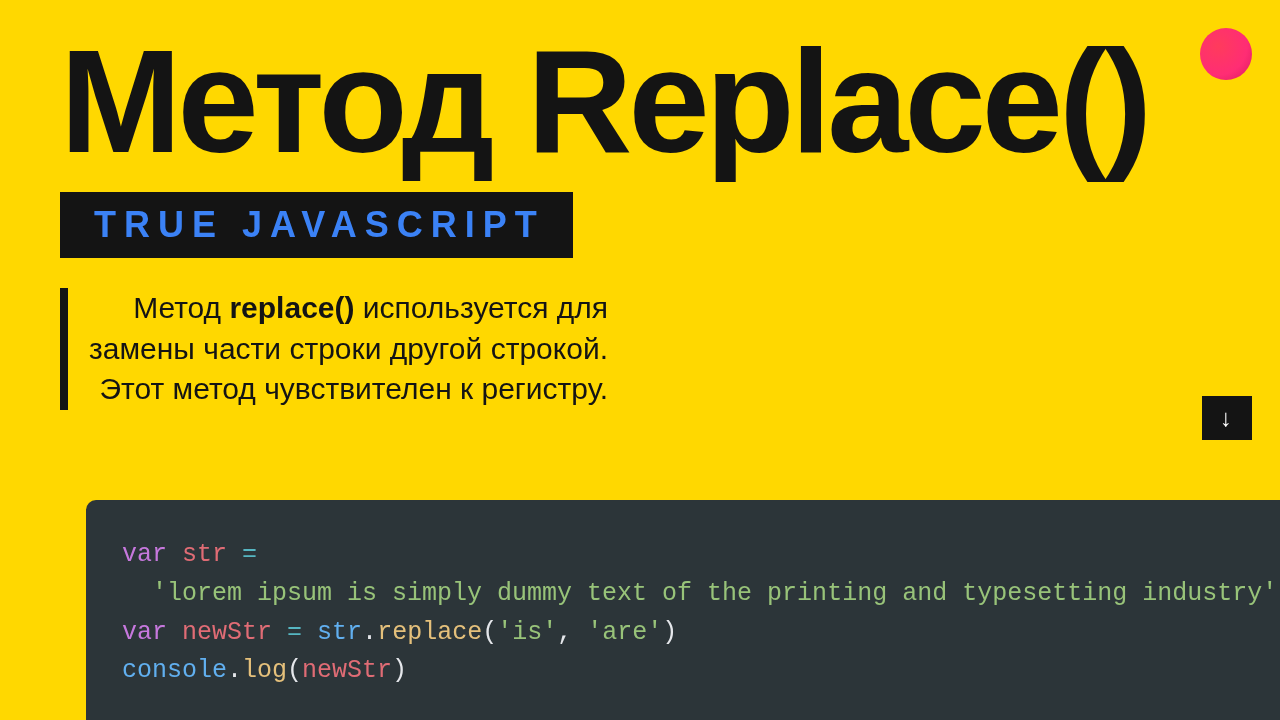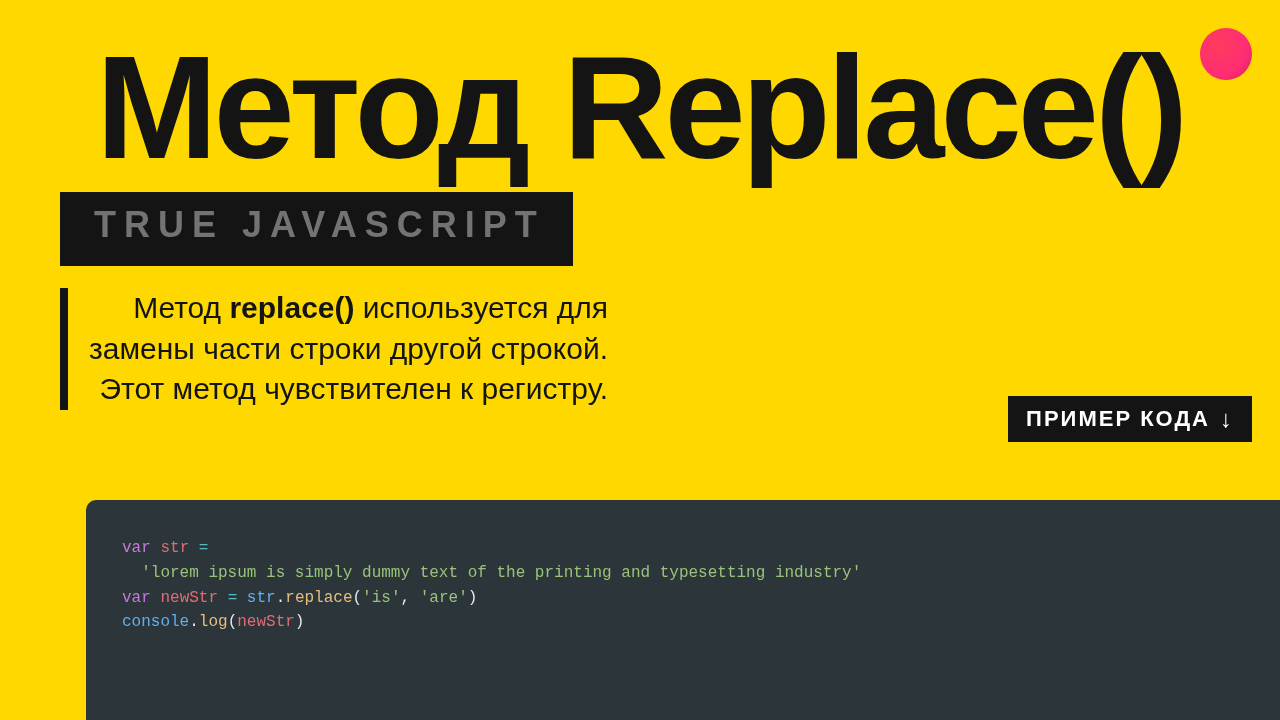--- a/index.html
+++ b/index.html
@@ -14,38 +14,37 @@
     top: 28px;
     right: 28px;
     width: 52px;
     height: 52px;
     border-radius: 50%;
     background: radial-gradient(circle at 35% 35%, #ff3b5c 0%, #ff2d74 60%, #d91a60 100%);
   }
   .title {
     position: absolute;
     left: 60px;
-    top: 24px;
+    top: 18px;
     font-size: 146px;
     font-weight: 900;
     letter-spacing: -4px;
     color: #141414;
     white-space: nowrap;
-    margin-left: 36px;
   }
   .badge {
     position: absolute;
     left: 60px;
     top: 192px;
     background: #141414;
-    color: #737373;
+    color: #3b82f6;
     font-size: 36px;
     font-weight: 800;
     letter-spacing: 8px;
-    padding: 12px 28px 20px 34px;
+    padding: 12px 28px 12px 34px;
     text-transform: uppercase;
     text-align: center;
   }
   .desc-wrap {
     position: absolute;
     left: 60px;
     top: 288px;
     display: flex;
     gap: 20px;
   }
@@ -84,21 +83,21 @@
   .code-block {
     position: absolute;
     left: 86px;
     right: 0;
     bottom: 0;
     height: 220px;
     background: #2c3539;
     border-top-left-radius: 10px;
     padding: 36px 28px 28px 36px;
     font-family: "SFMono-Regular", Consolas, "Liberation Mono", Menlo, Courier, monospace;
-    font-size: 16px;
+    font-size: 25px;
     line-height: 1.55;
     color: #d1d5db;
     white-space: pre;
     overflow: hidden;
   }
   .tok-kw { color: #c678dd; }
   .tok-var { color: #e5e7eb; }
   .tok-op { color: #56b6c2; }
   .tok-str { color: #98c379; }
   .tok-fn { color: #e5c07b; }
@@ -115,20 +114,19 @@
 <div class="badge">TRUE JAVASCRIPT</div>
 
 <div class="desc-wrap">
   <div class="desc-bar"></div>
   <p class="desc">
     <span>Метод </span><b>replace()</b><span> используется для замены части строки другой строкой. Этот метод чувствителен к регистру.</span>
   </p>
 </div>
 
 <div class="example-label">
-  <span>ПРИМЕР КОДА</span>
   <span class="arrow-down">↓</span>
 </div>
 
 <div class="code-block"><span class="tok-kw">var</span> <span class="tok-prop">str</span> <span class="tok-op">=</span>
   <span class="tok-str">'lorem ipsum is simply dummy text of the printing and typesetting industry'</span>
 <span class="tok-kw">var</span> <span class="tok-prop">newStr</span> <span class="tok-op">=</span> <span class="tok-obj">str</span><span class="tok-var">.</span><span class="tok-fn">replace</span><span class="tok-var">(</span><span class="tok-str">'is'</span><span class="tok-var">, </span><span class="tok-str">'are'</span><span class="tok-var">)</span>
 <span class="tok-obj">console</span><span class="tok-var">.</span><span class="tok-fn">log</span><span class="tok-var">(</span><span class="tok-prop">newStr</span><span class="tok-var">)</span></div>
 
 </body></html>

